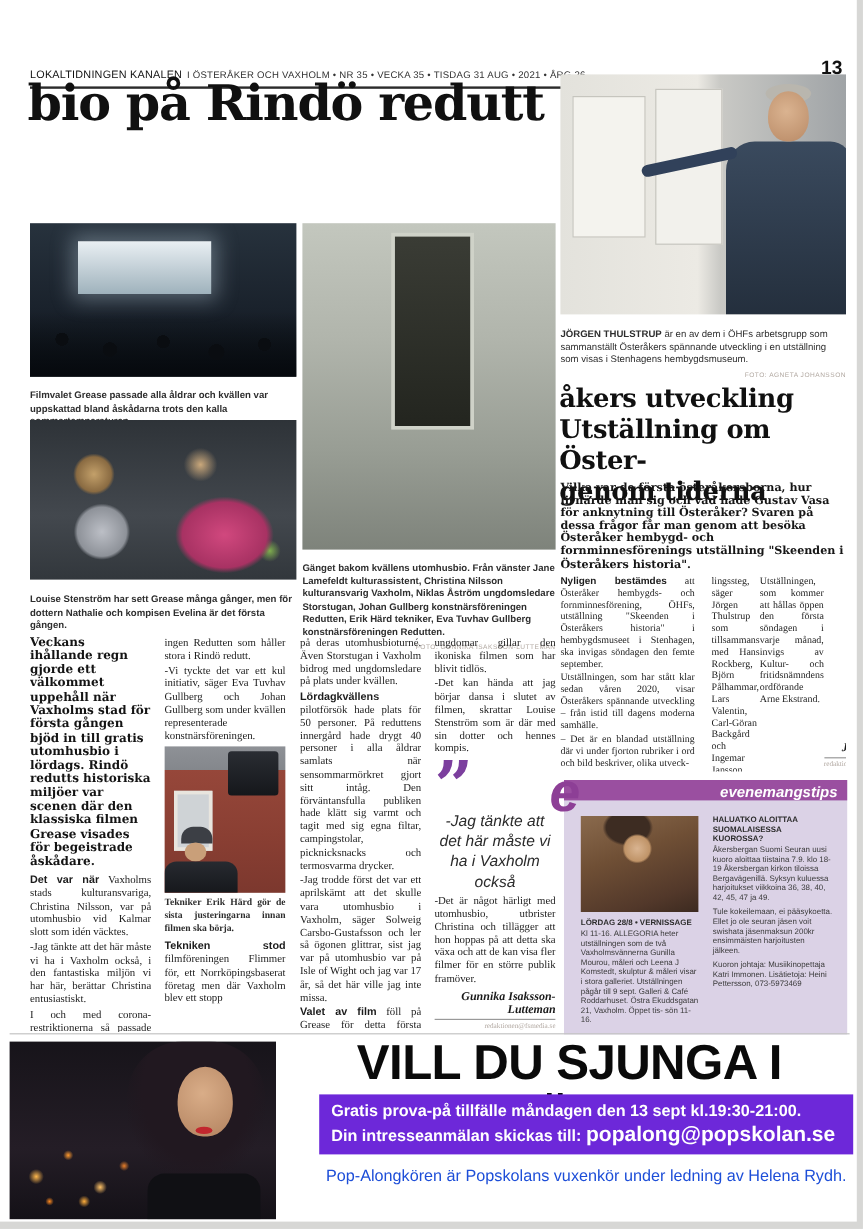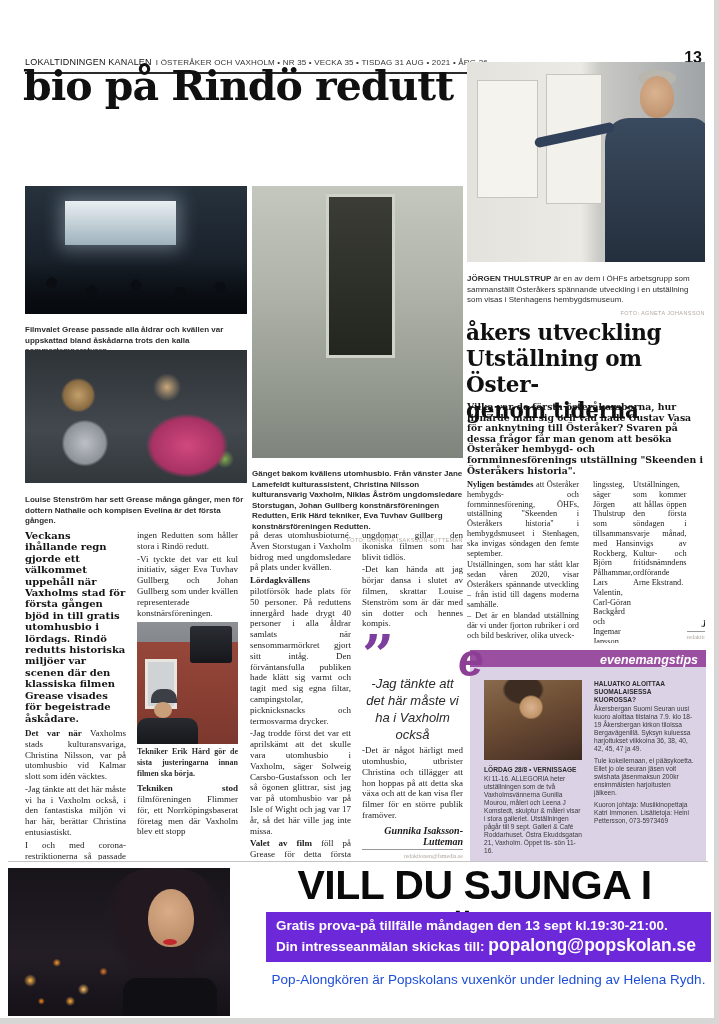--- a/index.html
+++ b/index.html
@@ -120,21 +120,21 @@
 
   
   .bodycols{position:absolute;left:25px;top:530px;width:438px;height:330px;}
   .bcol{position:absolute;top:0;width:101px;height:100%;overflow:hidden;
     font-family:"Liberation Serif",serif;font-size:9px;line-height:10.8px;
     text-align:justify;color:#1c1c1c;}
   .bcol.c1{left:0;} .bcol.c2{left:112px;} .bcol.c3{left:225px;} .bcol.c4{left:337px;display:flex;flex-direction:column;}
   .bp{margin:0 0 2px;}
   .lead-graf{font-family:"DejaVu Serif",serif;font-weight:bold;font-size:10px;line-height:11.4px;
     text-align:left;margin:0 0 4px;color:#141414;}
-  .lead-in{font-family:Liberation Serif, serif;font-weight:bold;}
+  .lead-in{font-family:Liberation Sans, sans-serif;font-weight:bold;}
   .pullquote{margin:4px 0 2px;}
   .quote-mark{font-family:"DejaVu Serif",serif;font-weight:bold;font-size:56px;line-height:40px;
     color:#7c3f9e;}
   .quote-text{font-family:"Liberation Sans",sans-serif;font-style:italic;font-size:13px;
     line-height:17px;text-align:center;color:#2b2b2b;}
   .byline-block{margin-top:auto;background:#fff;padding-top:3px;}
   .byline{font-size:10px;font-weight:bold;font-style:italic;text-align:right;color:#1a1a1a;
     border-bottom:1px solid #999;padding-bottom:2px;}
   .byline-email{font-size:6px;color:#b2a9a2;text-align:right;margin-top:1px;}
 

